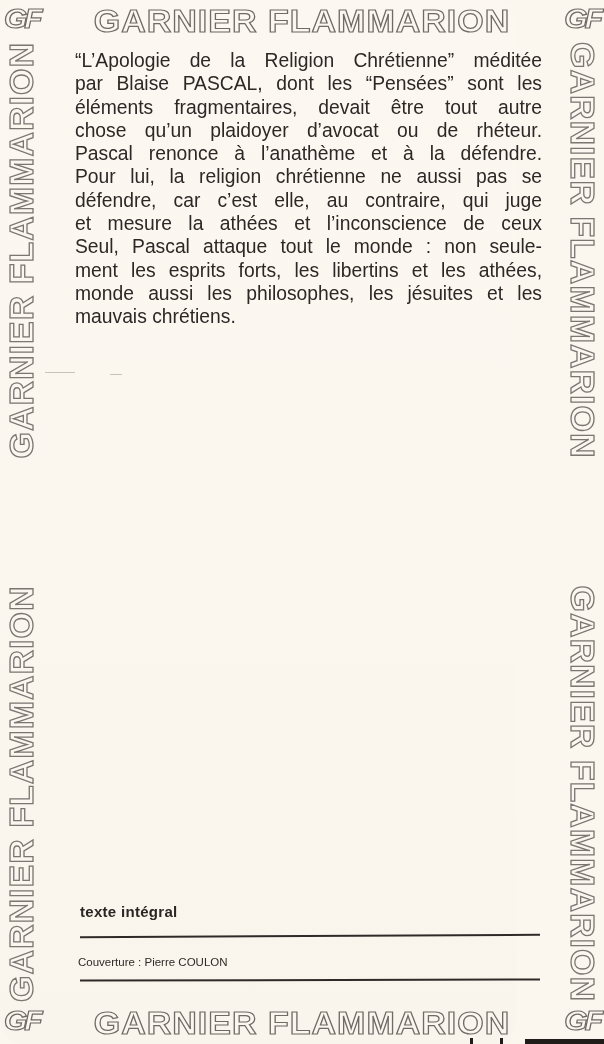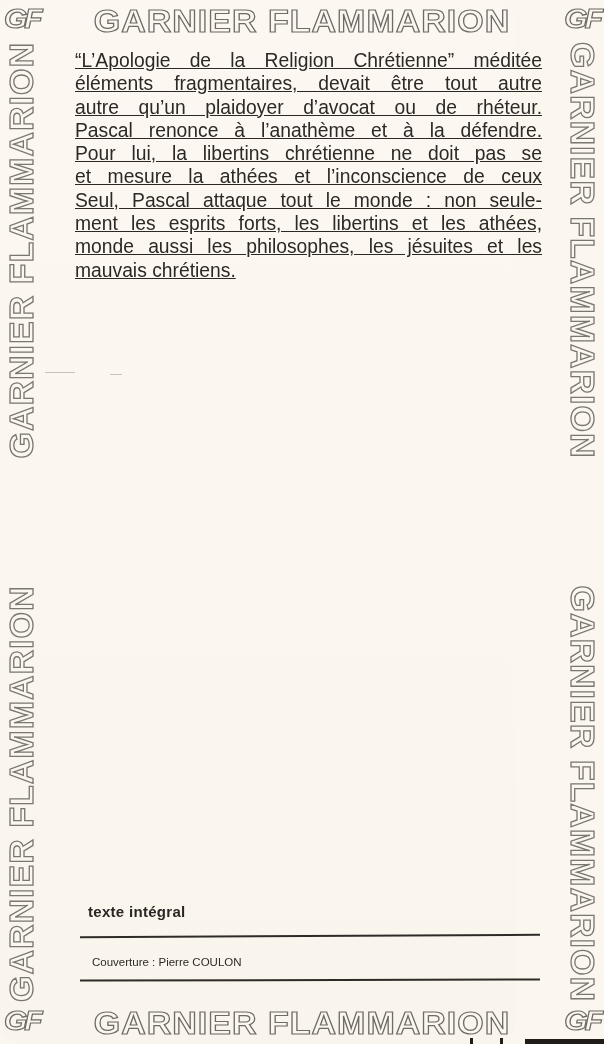--- a/index.html
+++ b/index.html
@@ -88,49 +88,48 @@
     .blurb {
       position: absolute;
       left: 75px;
       top: 49px;
       width: 467px;
       font-size: 19.3px;
       line-height: 23.3px;
       text-align: justify;
       color: #2c2826;
       margin: 0;
-      text-decoration: underline;
     }
     .blurb span.line {
       display: block;
       text-align: justify;
       text-align-last: justify;
     }
     .blurb span.line.last {
       text-align-last: left;
     }
     .texte-integral {
       position: absolute;
-      left: 88px;
+      left: 80px;
       top: 903px;
       font-size: 15px;
       font-weight: bold;
       color: #2a2624;
       letter-spacing: 0.3px;
     }
     .rule {
       position: absolute;
       height: 2px;
       background: #2e2a28;
     }
     .rule-1 { left: 80px; top: 935px; width: 460px; transform: rotate(-0.3deg); }
     .rule-2 { left: 80px; top: 979px; width: 460px; transform: rotate(-0.15deg); }
     .credit {
       position: absolute;
-      left: 92px;
+      left: 78px;
       top: 956px;
       font-size: 11.5px;
       color: #2e2a28;
     }
     .smudge {
       position: absolute;
       height: 1px;
       background: #c9c2b8;
     }
     .edge-mark {
@@ -154,24 +153,26 @@
     <span class="side-text">GARNIER FLAMMARION</span>
   </div>
 
   <div class="brand-right">
     <span class="side-text">GARNIER FLAMMARION</span>
     <span class="side-text">GARNIER FLAMMARION</span>
   </div>
 
   <div class="blurb">
     <span class="line">“L’Apologie de la Religion Chrétienne” méditée</span>
+    <span class="line">par Blaise PASCAL, dont les “Pensées” sont les</span>
     <span class="line">éléments fragmentaires, devait être tout autre</span>
-    <span class="line">autre qu’un plaidoyer d’avocat ou de rhéteur.</span>
+    <span class="line">chose qu’un plaidoyer d’avocat ou de rhéteur.</span>
     <span class="line">Pascal renonce à l’anathème et à la défendre.</span>
-    <span class="line">Pour lui, la libertins chrétienne ne doit pas se</span>
+    <span class="line">Pour lui, la religion chrétienne ne aussi pas se</span>
+    <span class="line">défendre, car c’est elle, au contraire, qui juge</span>
     <span class="line">et mesure la athées et l’inconscience de ceux</span>
     <span class="line">Seul, Pascal attaque tout le monde : non seule-</span>
     <span class="line">ment les esprits forts, les libertins et les athées,</span>
     <span class="line">monde aussi les philosophes, les jésuites et les</span>
     <span class="line last">mauvais chrétiens.</span>
   </div>
 
   <div class="smudge" style="left:45px;top:372px;width:30px;"></div>
   <div class="smudge" style="left:110px;top:374px;width:12px;"></div>
 

